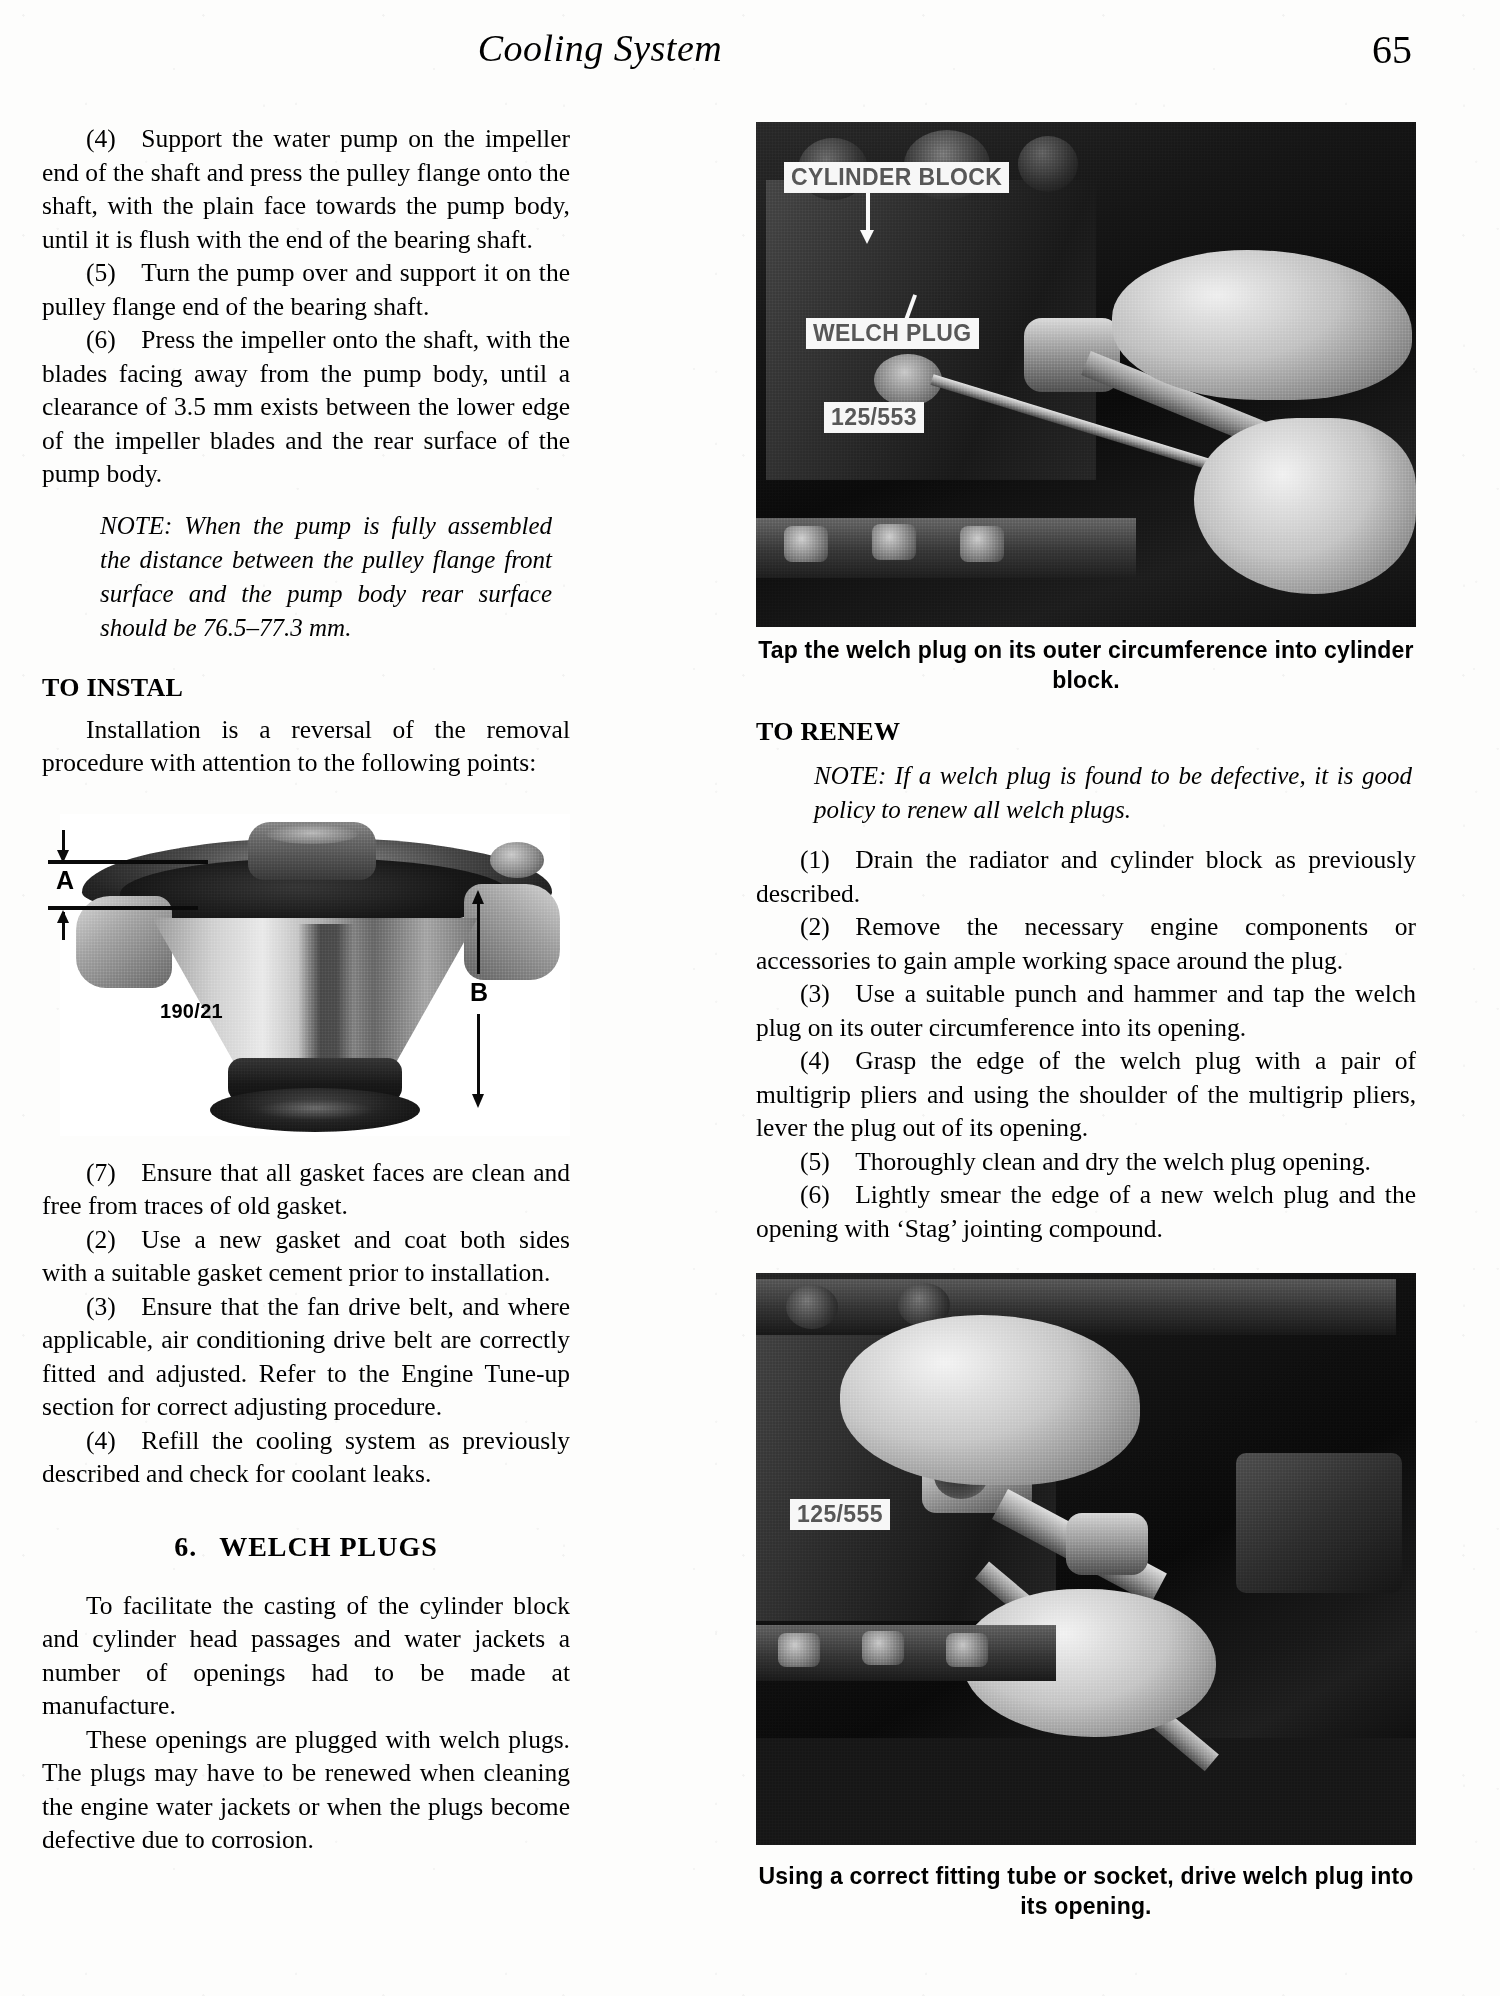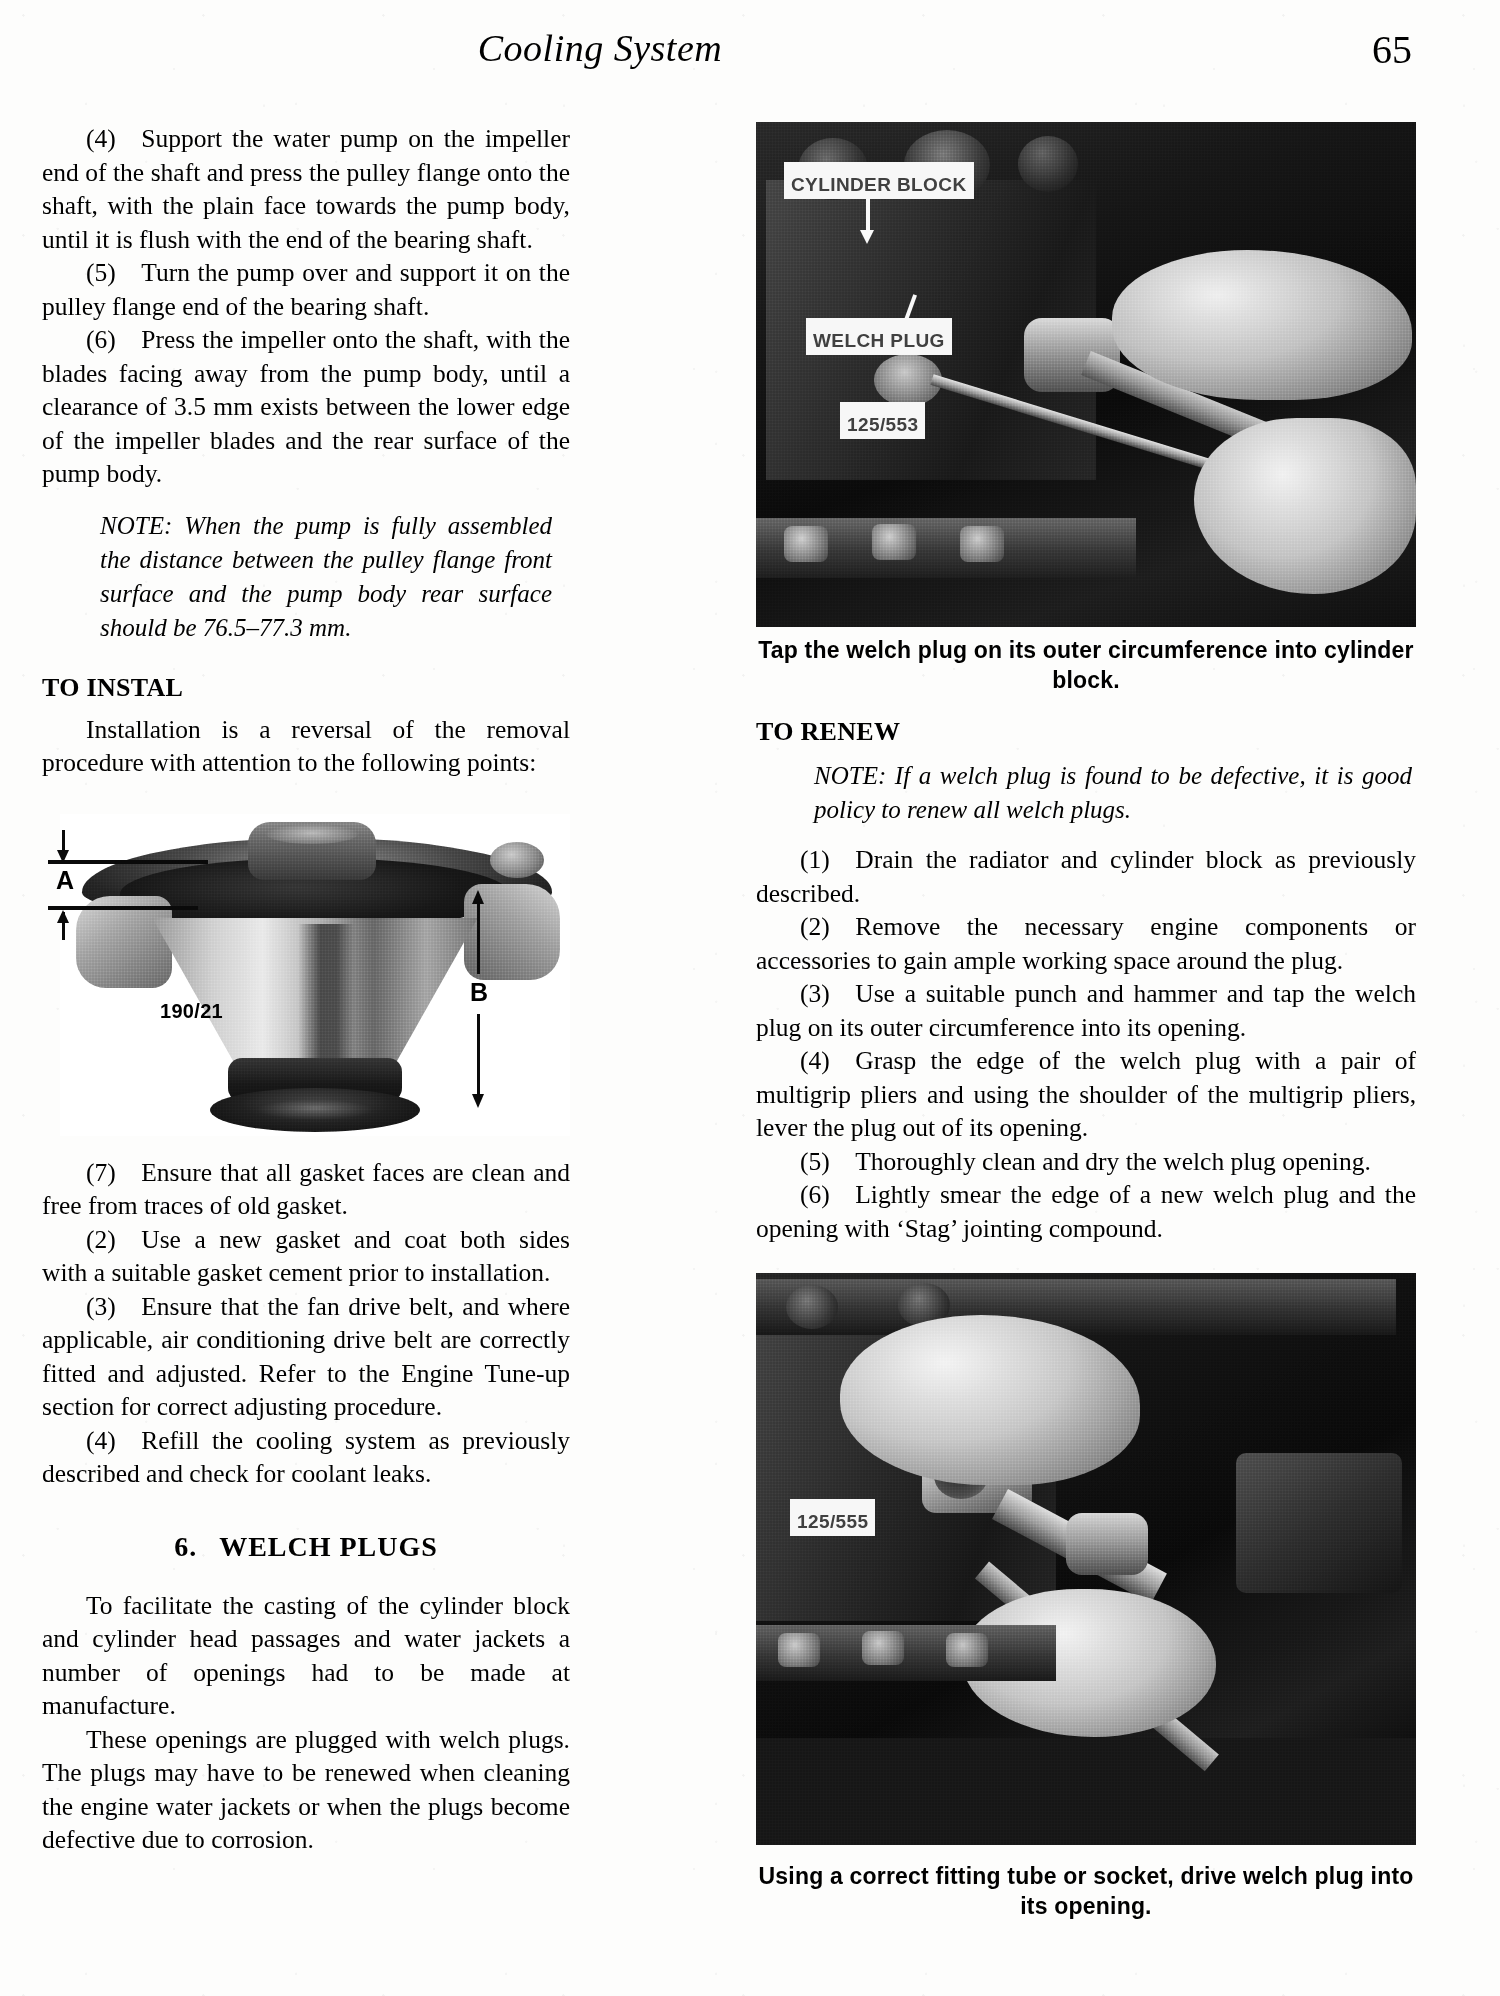--- a/index.html
+++ b/index.html
@@ -136,26 +136,26 @@
     background-size: 3px 3px, 3px 3px;
     background-position: 0 0, 1.5px 1.5px;
     pointer-events: none;
     mix-blend-mode: overlay;
   }
   .ph-layer { position: absolute; }
 
   .callout {
     position: absolute;
     background: #f2f1ee;
-    color: #a21caf;
+    color: #c2410c;
     font-family: "Liberation Sans", "DejaVu Sans", sans-serif;
     font-weight: bold;
-    font-size: 19px;
+    font-size: 23px;
     letter-spacing: .4px;
-    padding: 13px 7px 4px 7px;
+    padding: 3px 7px 4px 7px;
     white-space: nowrap;
     z-index: 6;
     line-height: 1.05;
   }
   .leader {
     position: absolute;
     background: #f4f3f0;
     z-index: 5;
   }
   .arrowhead {
@@ -324,21 +324,21 @@
       <div class="ph-layer" style="left:204px; top:404px; width:44px; height:36px; border-radius:8px;
            background:radial-gradient(circle at 40% 35%,#cbcac2 0%,#84837b 55%,#43433c 100%);"></div>
 
       <div class="callout" style="left:28px; top:40px;">CYLINDER BLOCK</div>
       <div class="leader" style="left:110px; top:66px; width:4px; height:44px;"></div>
       <div class="arrowhead" style="left:104px; top:108px; border-left:7px solid transparent; border-right:7px solid transparent; border-top:14px solid #f4f3f0; z-index:6;"></div>
 
       <div class="callout" style="left:50px; top:196px;">WELCH PLUG</div>
       <div class="leader" style="left:152px; top:172px; width:4px; height:30px; transform:rotate(20deg);"></div>
 
-      <div class="callout" style="left:84px; top:280px;">125/553</div>
+      <div class="callout" style="left:68px; top:280px;">125/553</div>
     </div>
 
     <div class="caption" style="margin-top:8px; width:660px;">Tap the welch plug on its outer circumference into cylinder block.</div>
 
     <h2 class="sec tight">TO RENEW</h2>
 
     <div class="note right">NOTE: If a welch plug is found to be defective, it is good policy to renew all welch plugs.</div>
 
     <p class="body">(1) Drain the radiator and cylinder block as previously described.</p>
     <p class="body">(2) Remove the necessary engine components or accessories to gain ample working space around the plug.</p>

